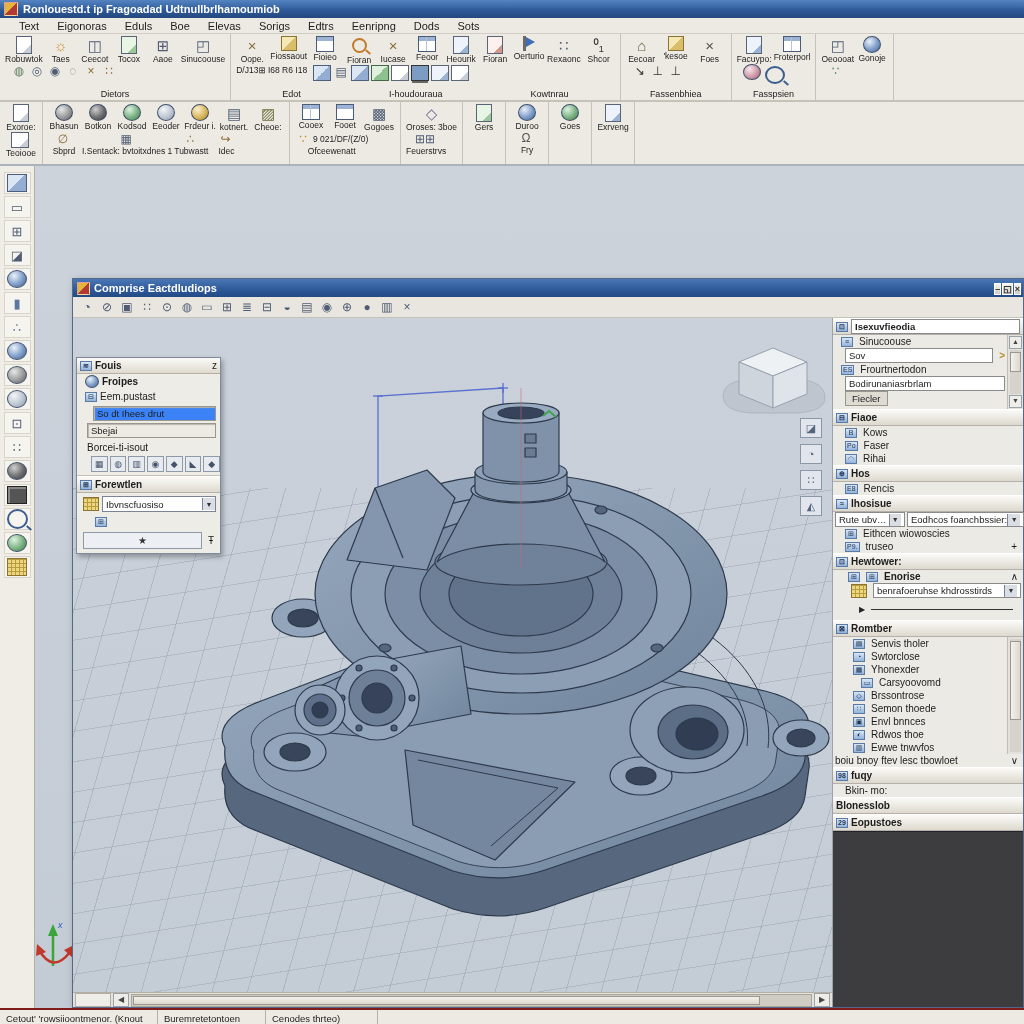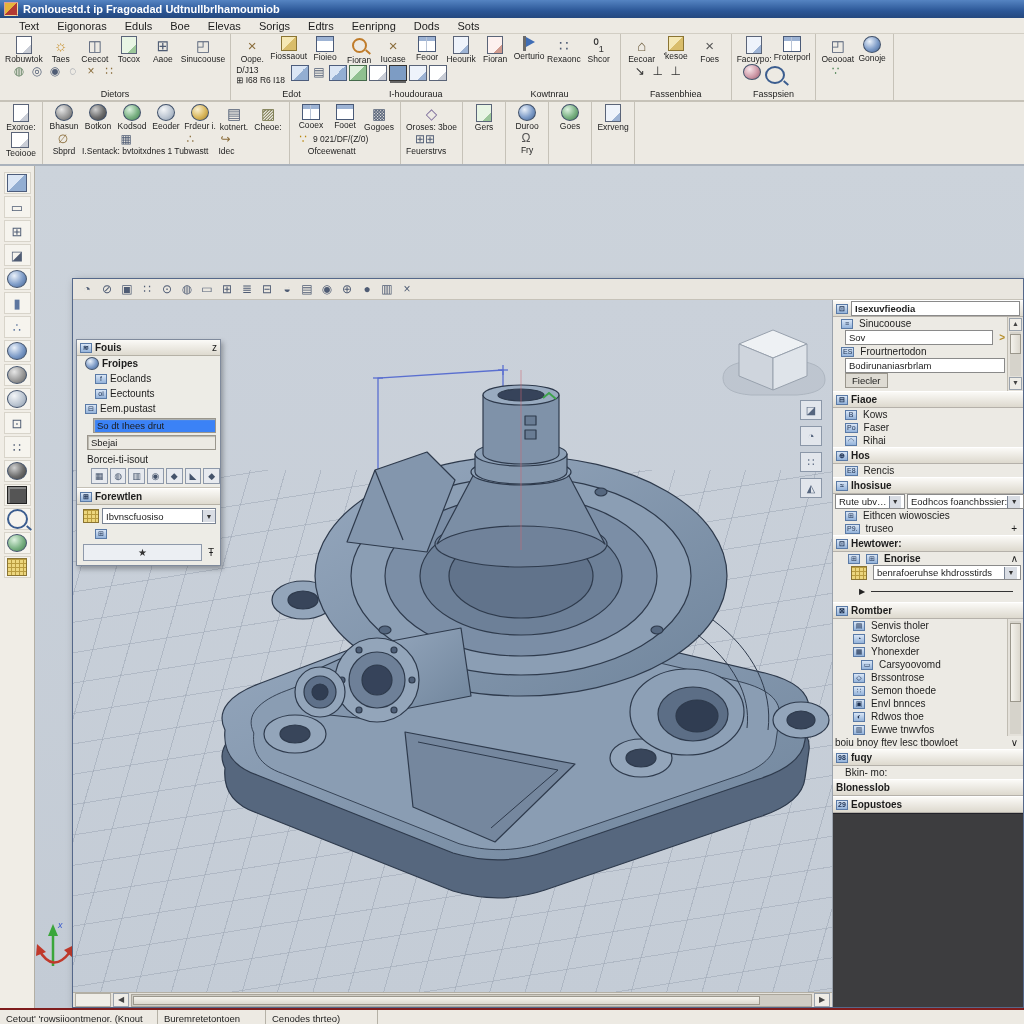--- a/index.html
+++ b/index.html
@@ -18,21 +18,21 @@
   .tb1{top:34px;width:1024px;height:68px;border-bottom:2px solid #c6c2b8}
   .tb2{top:102px;width:1024px;height:64px;border-bottom:2px solid #aab2bc}
   .tbgroup{border-right:1px solid #c6c2b8;padding:2px 5px 1px 5px;display:flex;flex-direction:column}
   .trow{display:flex;align-items:flex-start;gap:2px}
   .tbtn{display:flex;flex-direction:column;align-items:center;min-width:32px;font-size:8.5px;line-height:10px;color:#222;text-align:center}
   .bi{width:20px;height:18px;display:flex;align-items:center;justify-content:center;font-size:15px;line-height:1;color:#4f5c74}
   .bi.small{width:16px;height:14px;font-size:12px}
   .sbtn{display:inline-flex;padding:0 1px}
   .tcap{display:flex;justify-content:space-around;font-size:9px;color:#222;margin-top:auto;padding:0 2px}
   .ttext{font-size:8.5px;color:#222;display:block;line-height:10px;white-space:pre}
-  .t2texts{display:flex;flex-direction:column;justify-content:flex-start;margin-right:3px}
+  .t2texts{display:flex;justify-content:flex-start;margin-right:3px}
   .t2icons{display:flex}
   .extra{font-size:8.5px;color:#222;margin-left:2px;align-self:center}
   .hrow{display:flex;align-items:center}
   
   .i-page,.i-page-green,.i-page-blue,.i-page-red{width:14px;height:16px;border:1px solid #5a6478;background:linear-gradient(135deg,#fff 72%,#c9cdd6 72%)}
   .i-page-green{background:linear-gradient(135deg,#e8f5e4 72%,#9cc79a 72%)}
   .i-page-blue{background:linear-gradient(135deg,#eef3fb 72%,#9db3d4 72%)}
   .i-page-red{background:linear-gradient(135deg,#fdf1ef 72%,#cf9a8e 72%)}
   .i-cube{width:14px;height:13px;border:1px solid #8a7433;background:linear-gradient(135deg,#f5e8b4 50%,#d9bd6a 50%)}
   .i-cube-blue{width:14px;height:13px;border:1px solid #4d5d7c;background:linear-gradient(135deg,#dbe6f5 50%,#93aed2 50%)}
@@ -619,20 +619,27 @@
 <svg class="abs triad" width="38" height="68">
   <text x="22" y="14" font-size="9" font-style="italic" fill="#3355cc" font-family="Liberation Sans">x</text>
   <line x1="17" y1="20" x2="17" y2="52" stroke="#3aa63a" stroke-width="2.5"></line>
   <polygon points="17,10 12,22 22,22" fill="#3aa63a"></polygon>
   <path d="M 3 36 Q 17 60 34 38" stroke="#c0392b" stroke-width="2.5" fill="none"></path>
   <polygon points="1,30 0,42 10,38" fill="#c0392b"></polygon>
   <polygon points="36,32 28,36 37,44" fill="#c0392b"></polygon>
 </svg>
 
 <div class="floatwin abs">
+  <div class="wtitle">
+    <span class="app-ic" style="width:11px;height:11px"></span>
+    <span class="title-text">Comprise Eactdludiops</span>
+    <span>
+      <span class="wbtn">–</span><span class="wbtn">◱</span><span class="wbtn">×</span>
+    </span>
+  </div>
   <div class="wtoolbar">
     <span class="wtbtn">
         <span class="bi small">◔</span>
       </span>
       <span class="wtbtn">
         <span class="bi small">⊘</span>
       </span>
       <span class="wtbtn">
         <span class="bi small">▣</span>
       </span>
@@ -796,30 +803,20 @@
 
       <div class="treepanel">
         <div class="tp-head">
           <span class="rbadge">≋</span>
           <span>Fouis</span>
           <span class="z">z</span>
         </div>
         <div class="tp-row" style="font-weight:bold">
           <span class="i-sphere" style="width:12px;height:11px"></span>
           <span>Froipes</span>
-        </div>
-        <div>
-          <div class="tp-row ind">
-              <span class="rbadge">f</span>
-              <span>Eoclands</span>
-            </div>
-            <div class="tp-row ind">
-              <span class="rbadge">oi</span>
-              <span>Eectounts</span>
-            </div>
         </div>
         <div class="tp-row">
           <span class="rbadge">⊟</span>
           <span>Eem.pustast</span>
         </div>
         <div class="tp-field">So dt Ihees drut</div>
         <div class="tp-field white">Sbejai</div>
         <div class="tp-cap">Borcei-ti-isout</div>
         <div class="tp-mini">
           <span class="mbtn">

